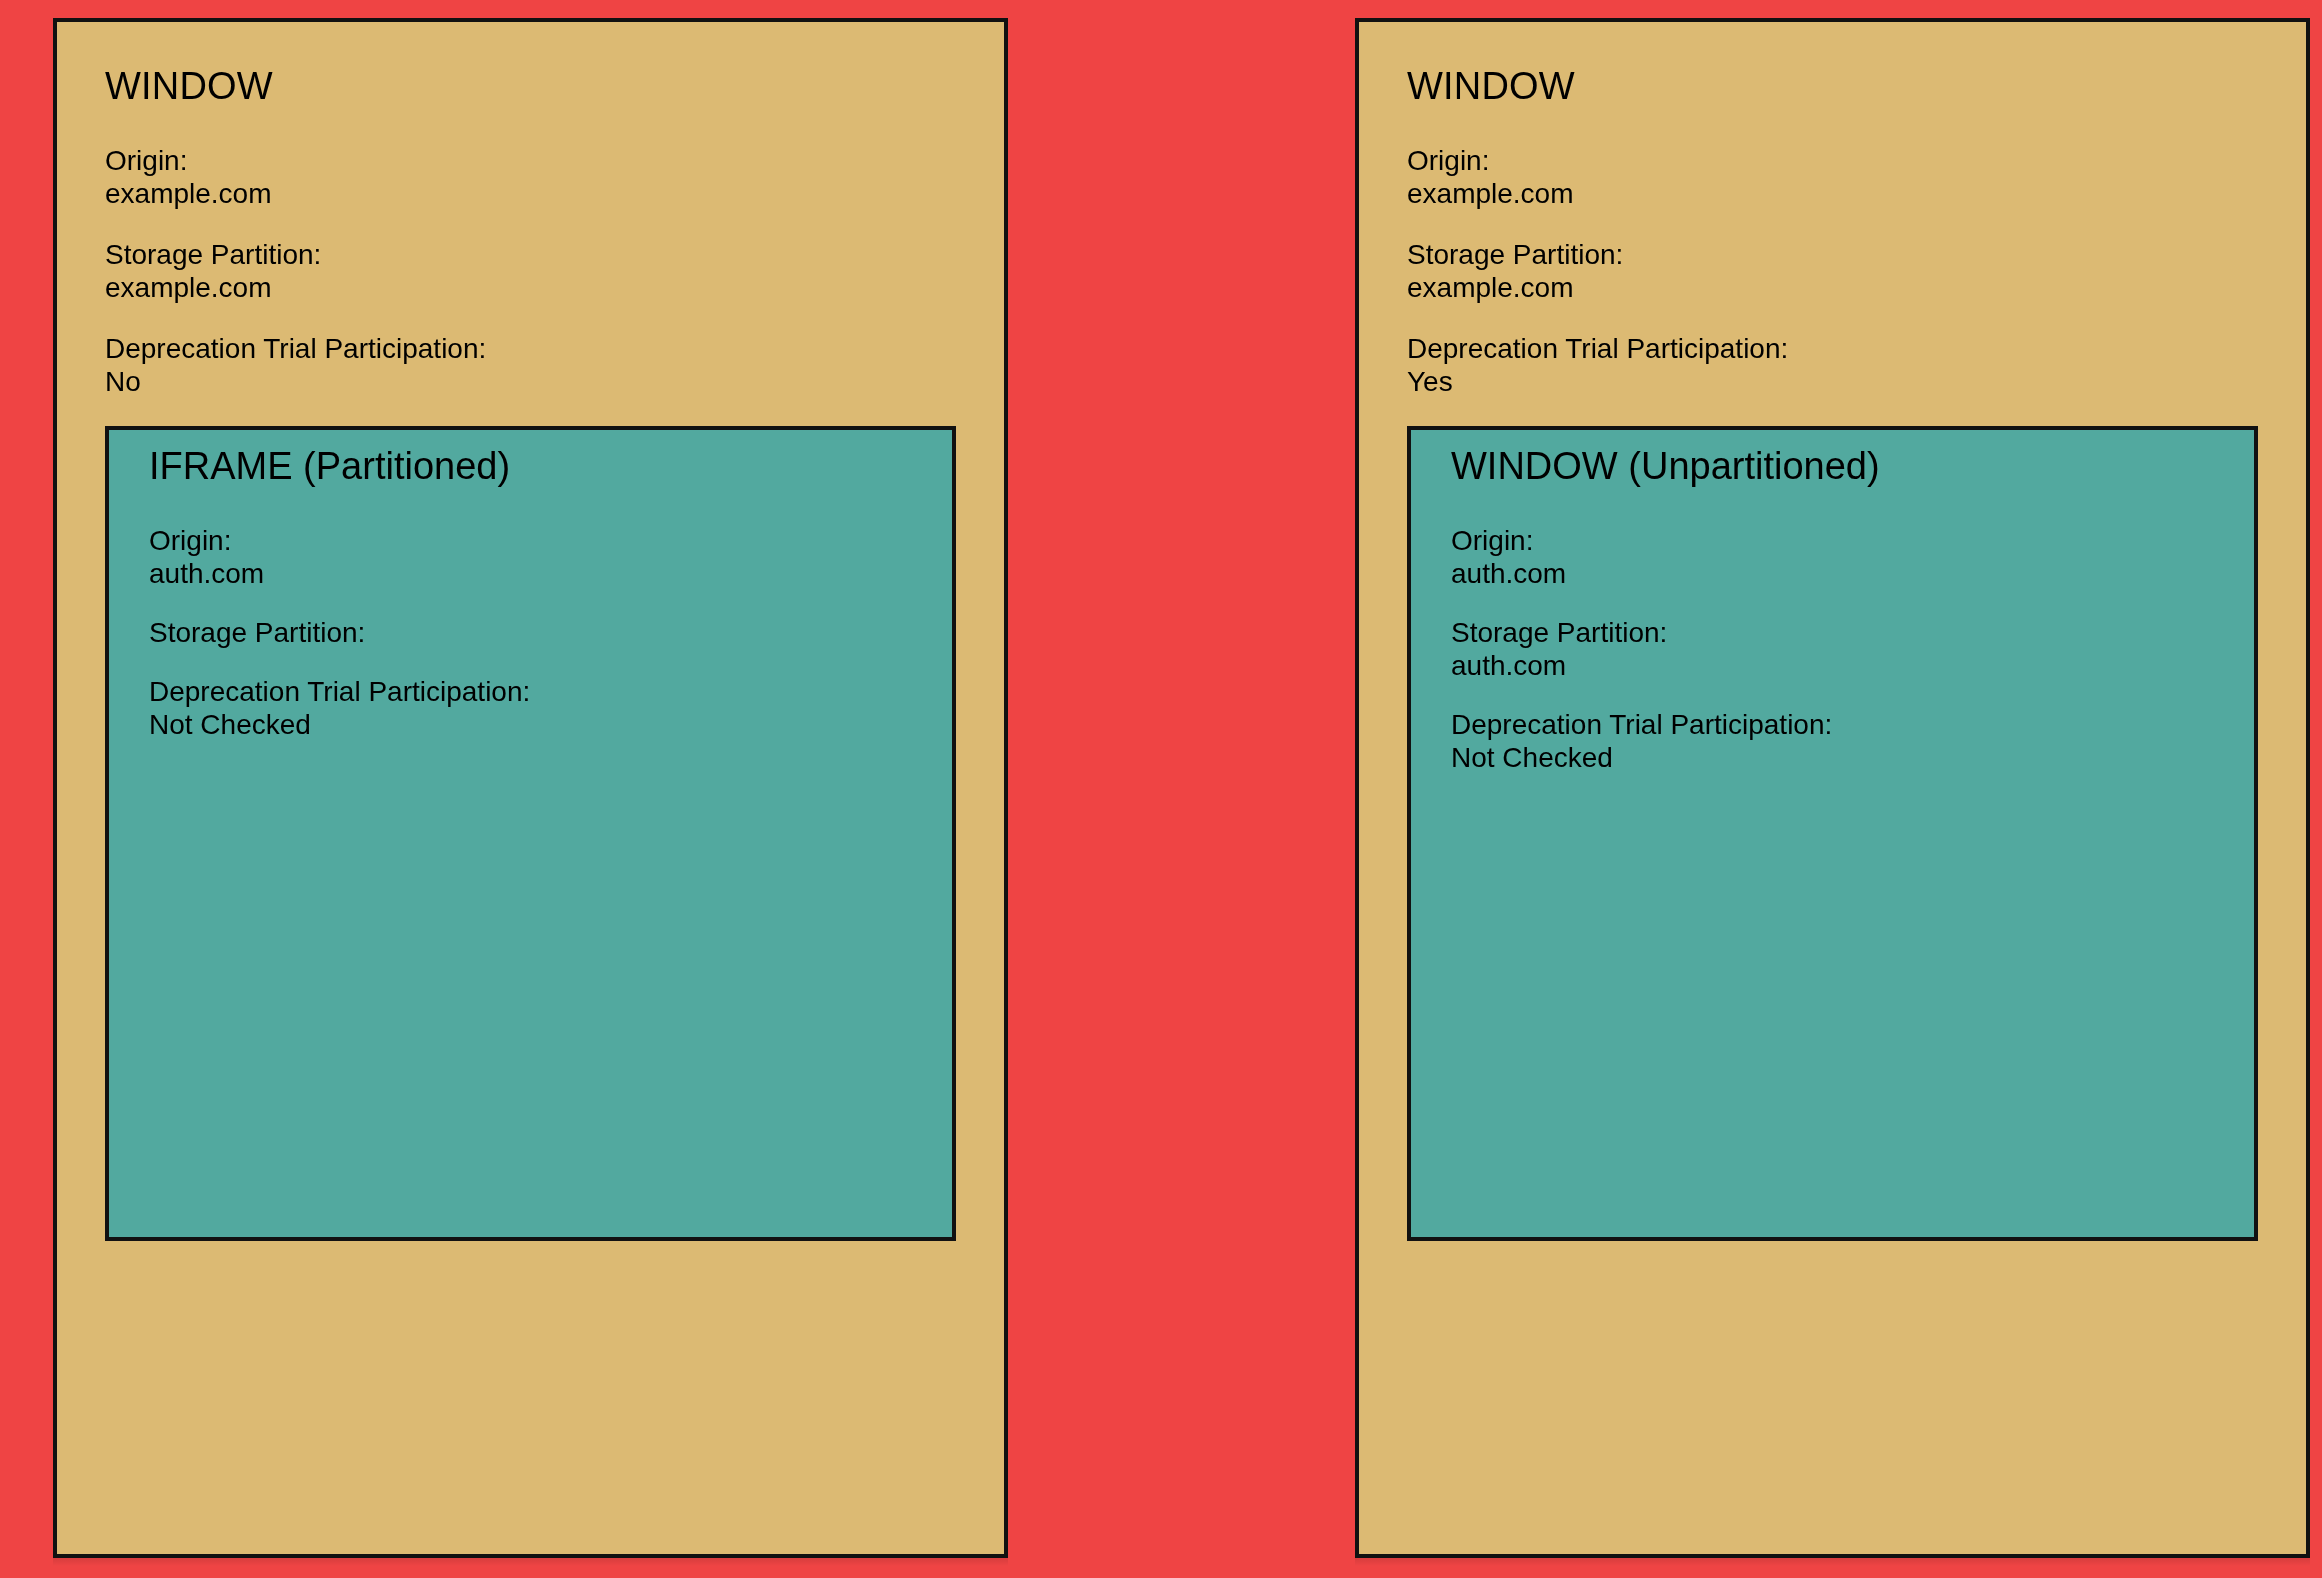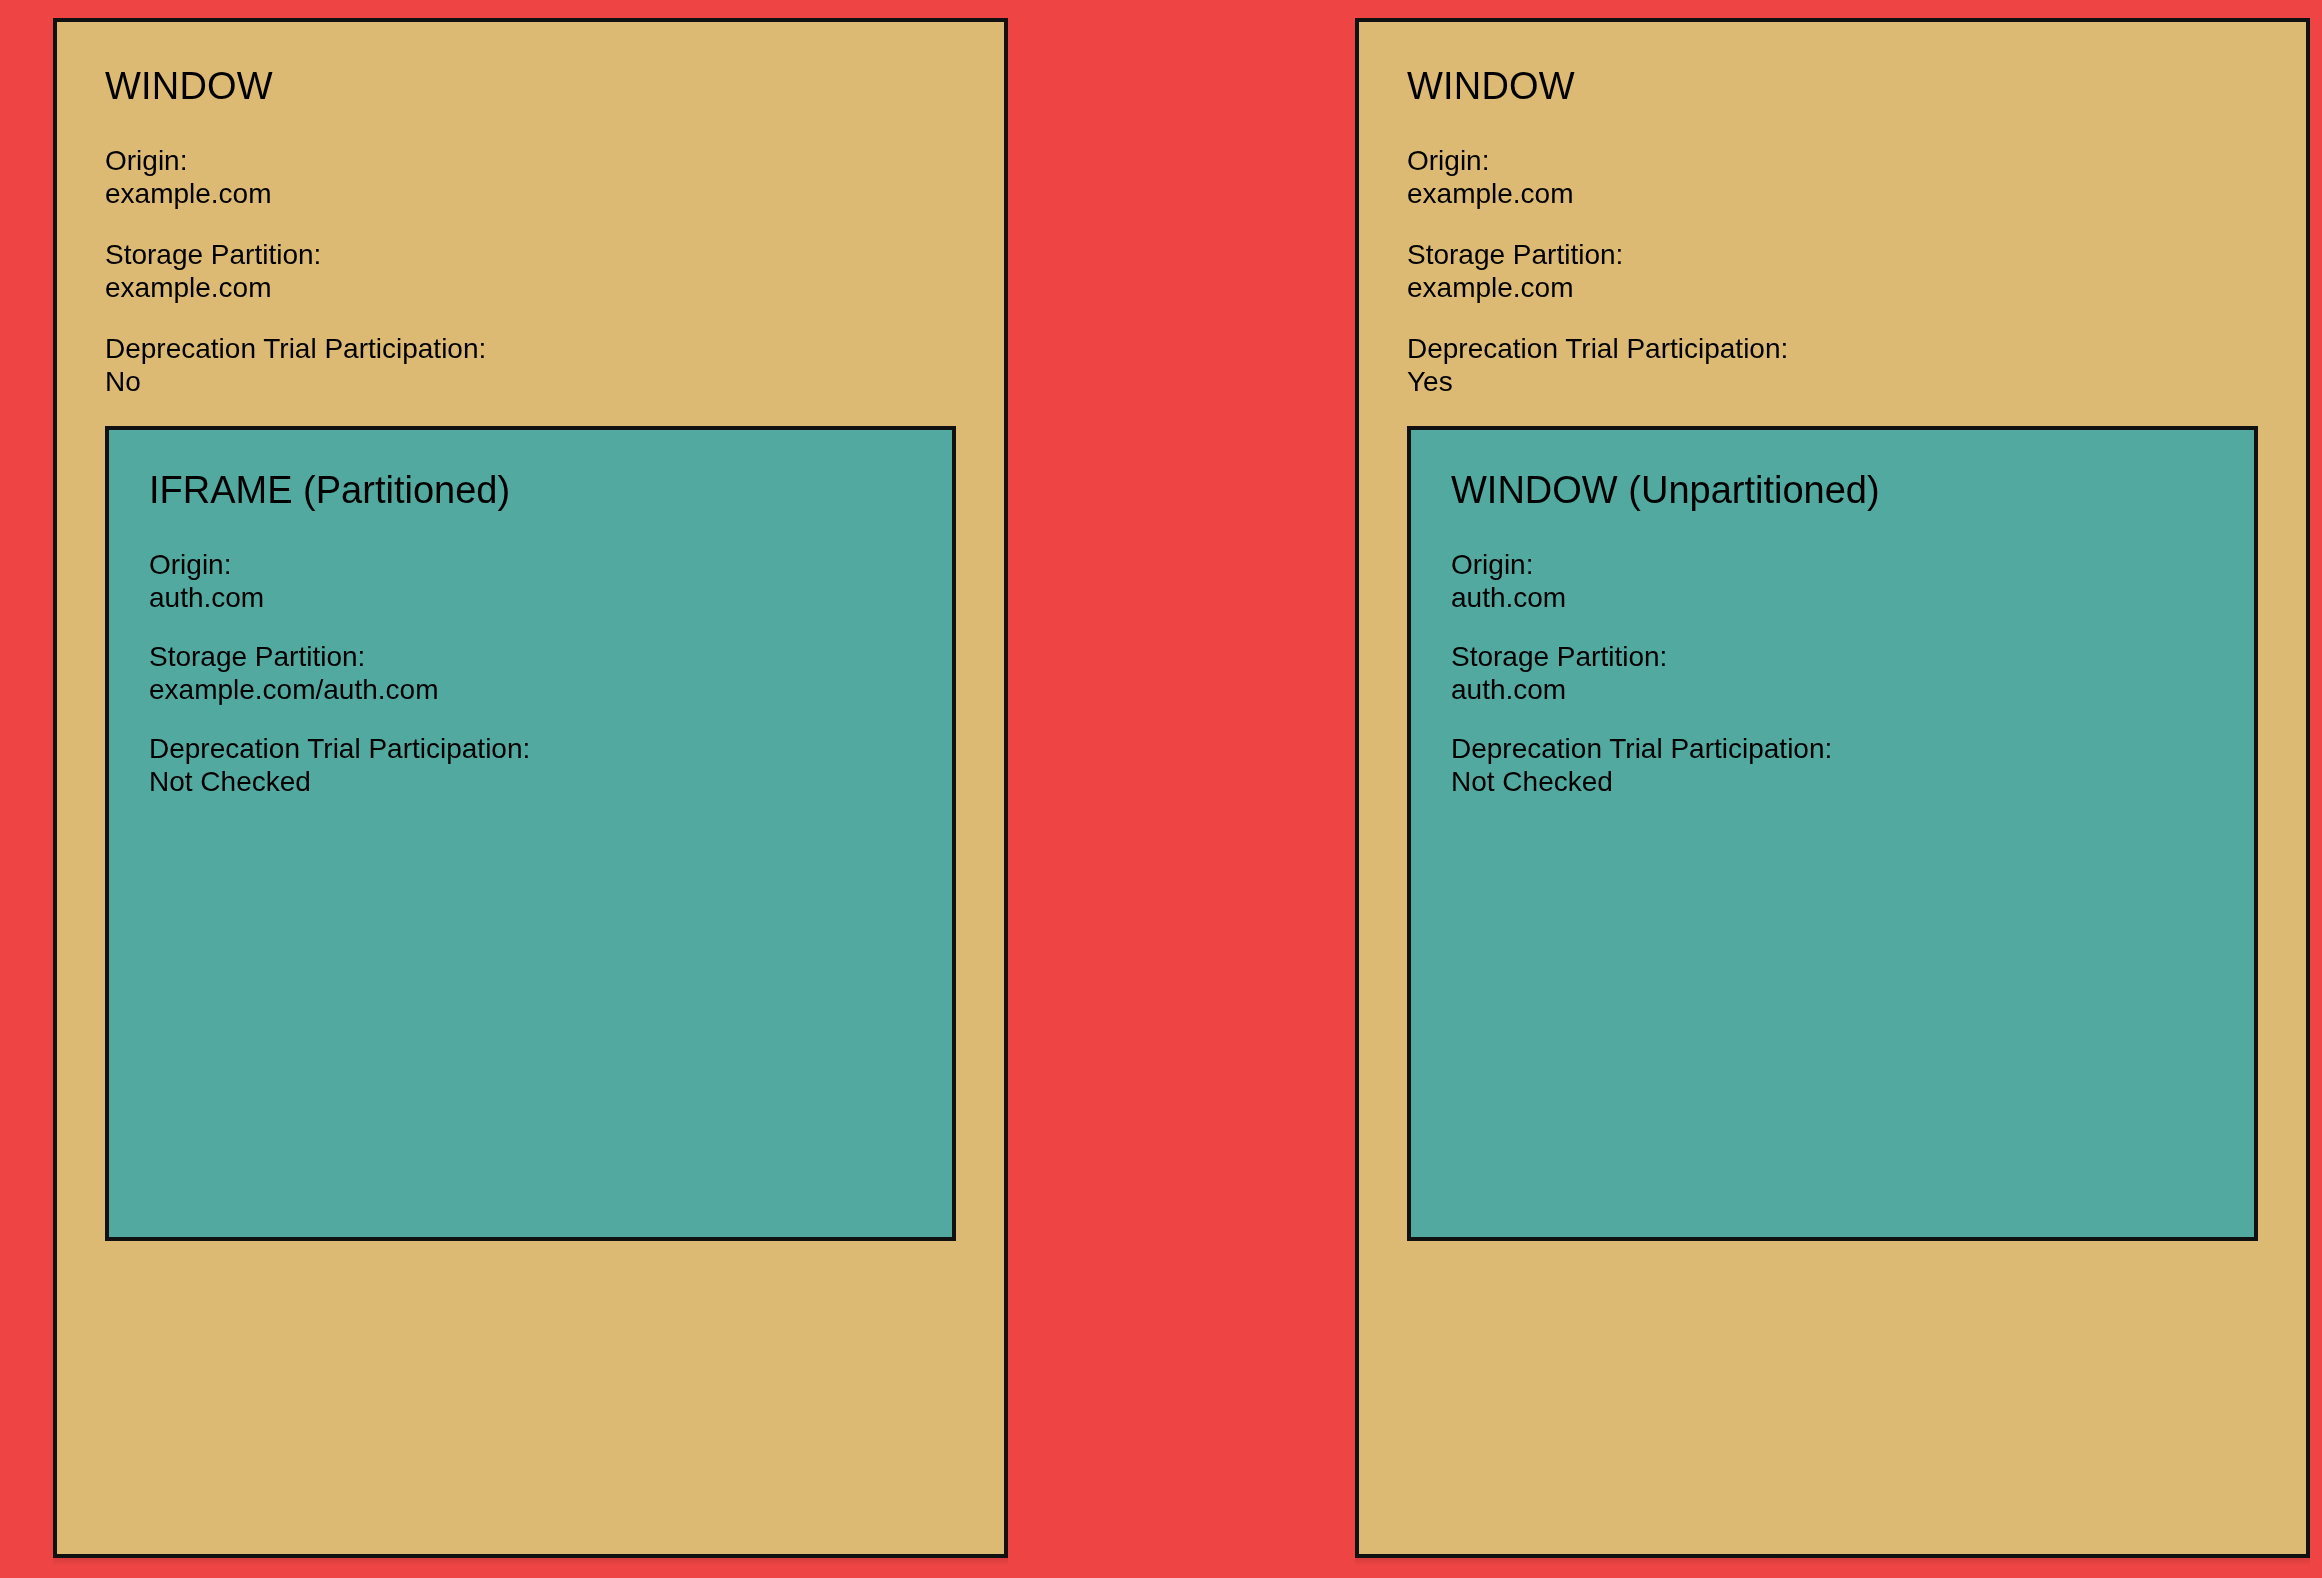--- a/index.html
+++ b/index.html
@@ -62,21 +62,21 @@
     font-size: 28px;
     line-height: 1.18;
   }
   .field-value.bold {
     font-weight: normal;
   }
   .iframe-box {
     box-sizing: border-box;
     background: #52a99f;
     border: 4px solid #111111;
-    padding: 40px 40px 30px 40px;
+    padding: 16px 40px 30px 40px;
     margin-top: 14px;
     height: 815px;
   }
   .iframe-title {
     font-size: 38px;
     line-height: 1.1;
     margin-bottom: 36px;
   }
   .iframe-box .field {
     margin-bottom: 26px;
@@ -121,21 +121,20 @@
       <div class="iframe-box">
         <div class="iframe-title">IFRAME (Partitioned)</div>
 
         <div class="field">
           <div class="field-label">Origin:</div>
           <div class="field-value">auth.com</div>
         </div>
 
         <div class="field">
           <div class="field-label">Storage Partition:</div>
-          <div class="field-value bold">example.com/auth.com</div>
         </div>
 
         <div class="field">
           <div class="field-label">Deprecation Trial Participation:</div>
           <div class="field-value">Not Checked</div>
         </div>
       </div>
     </div>
 
     <div class="spacer-gap"></div>

